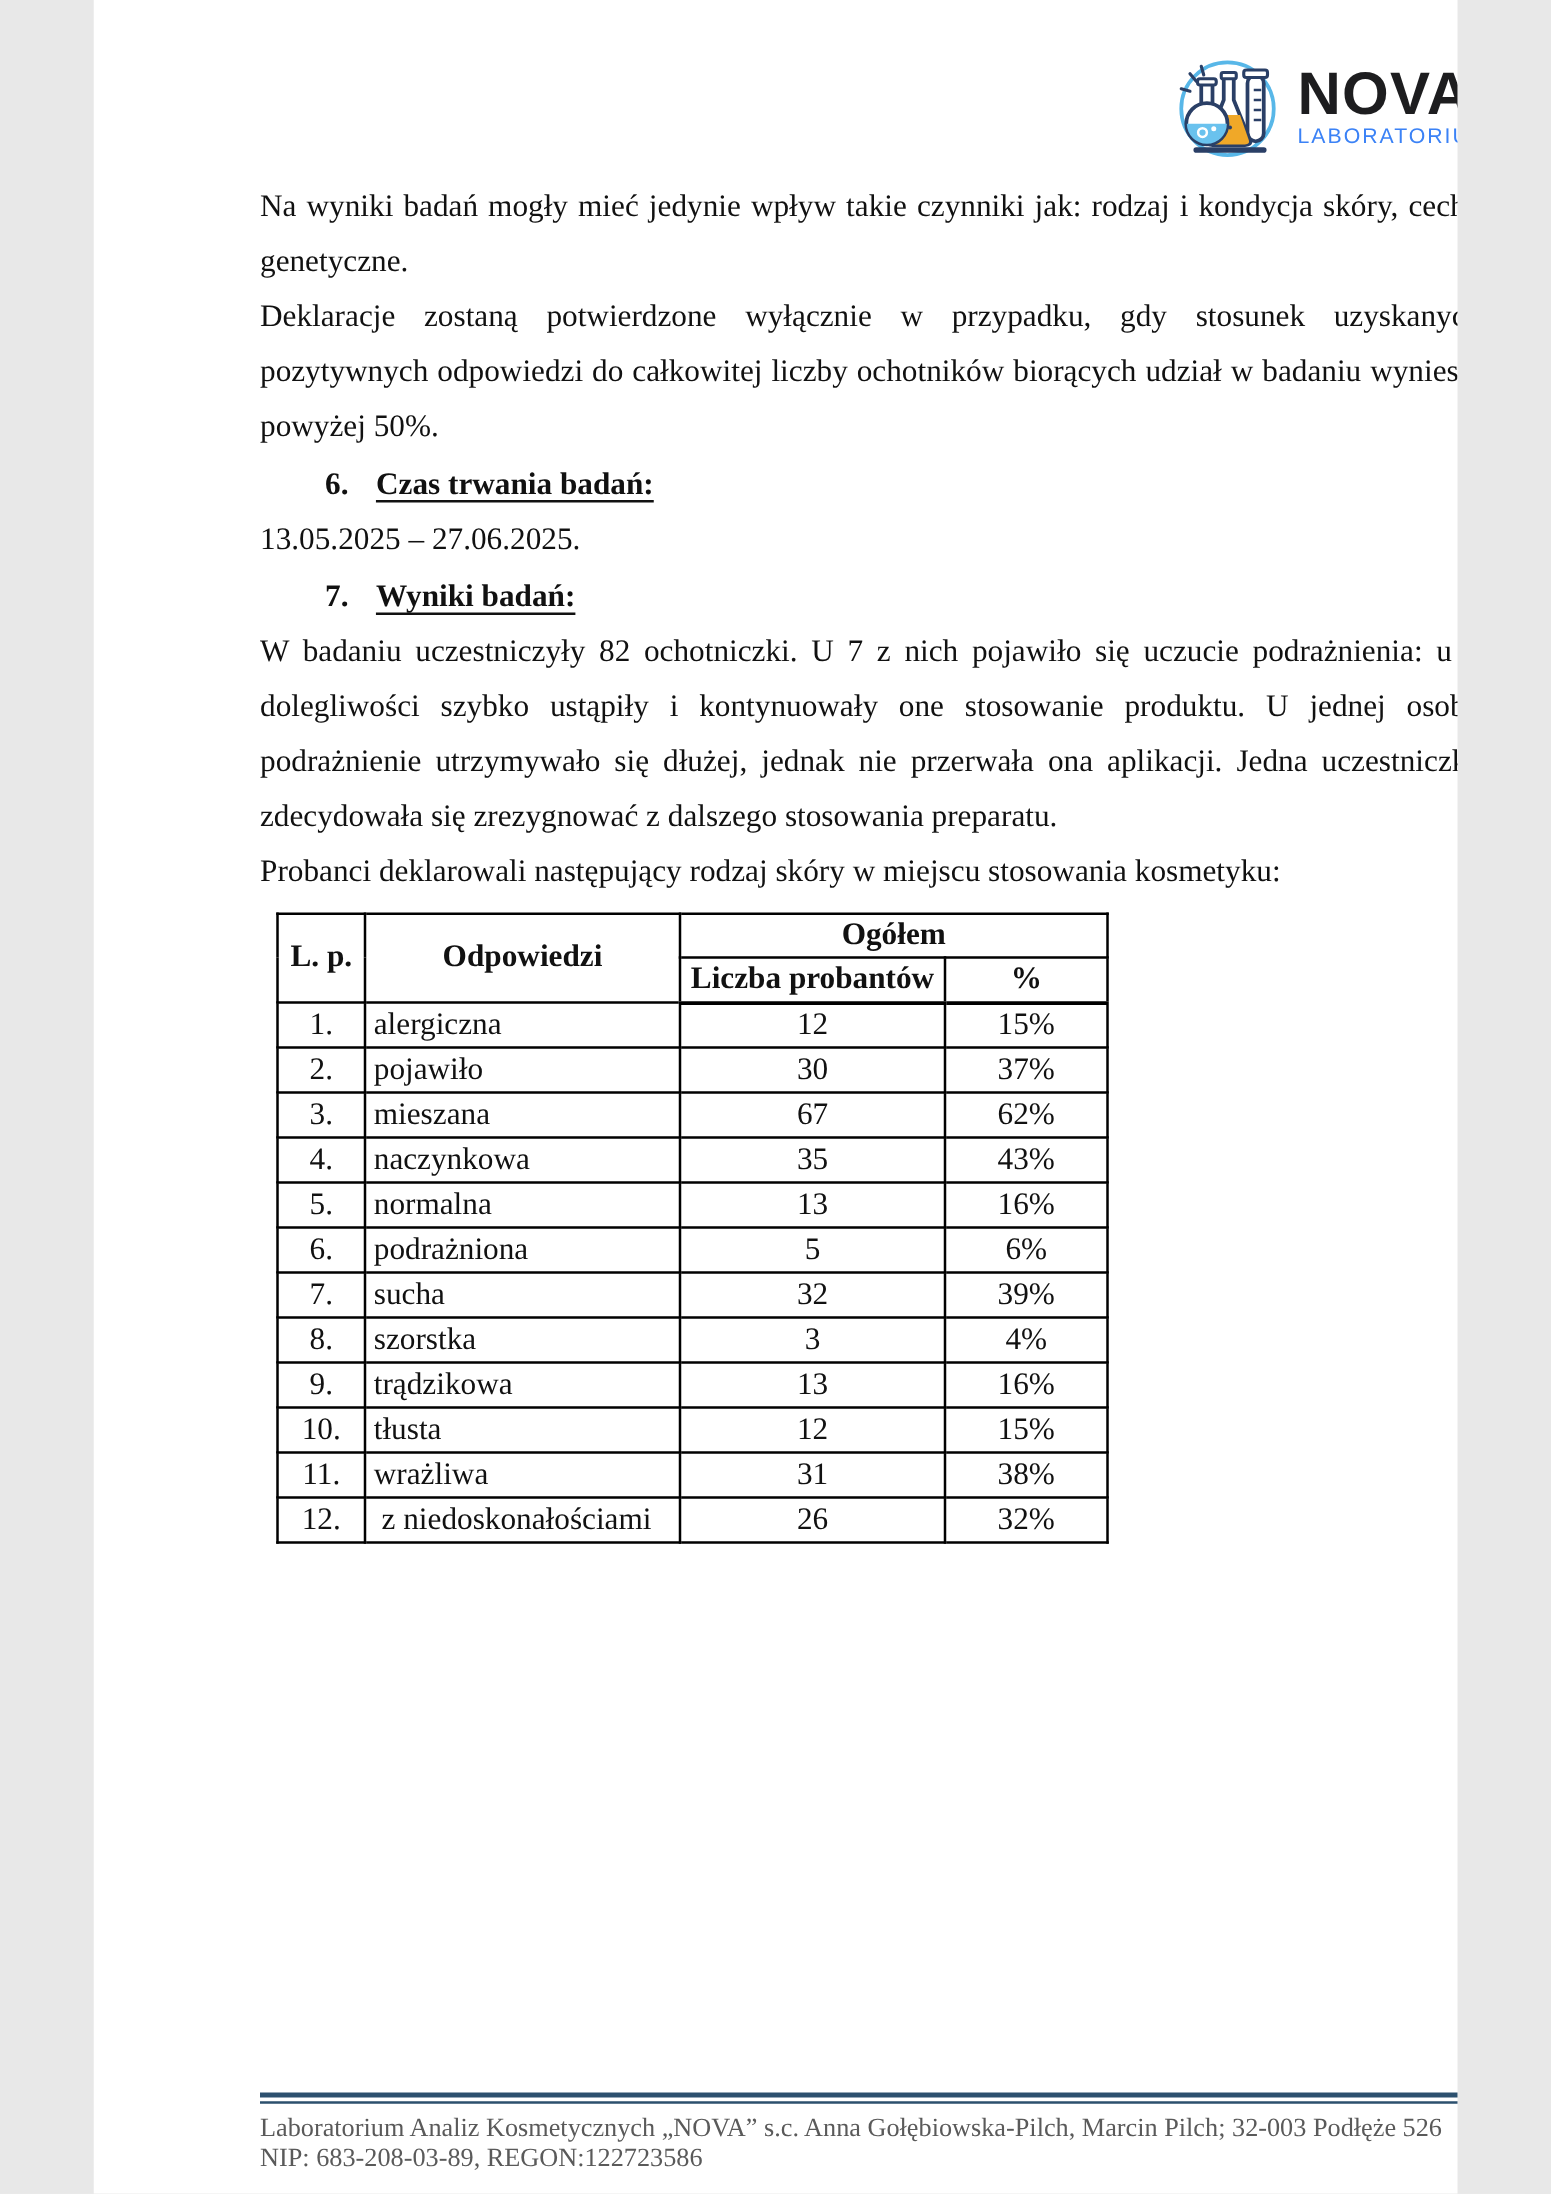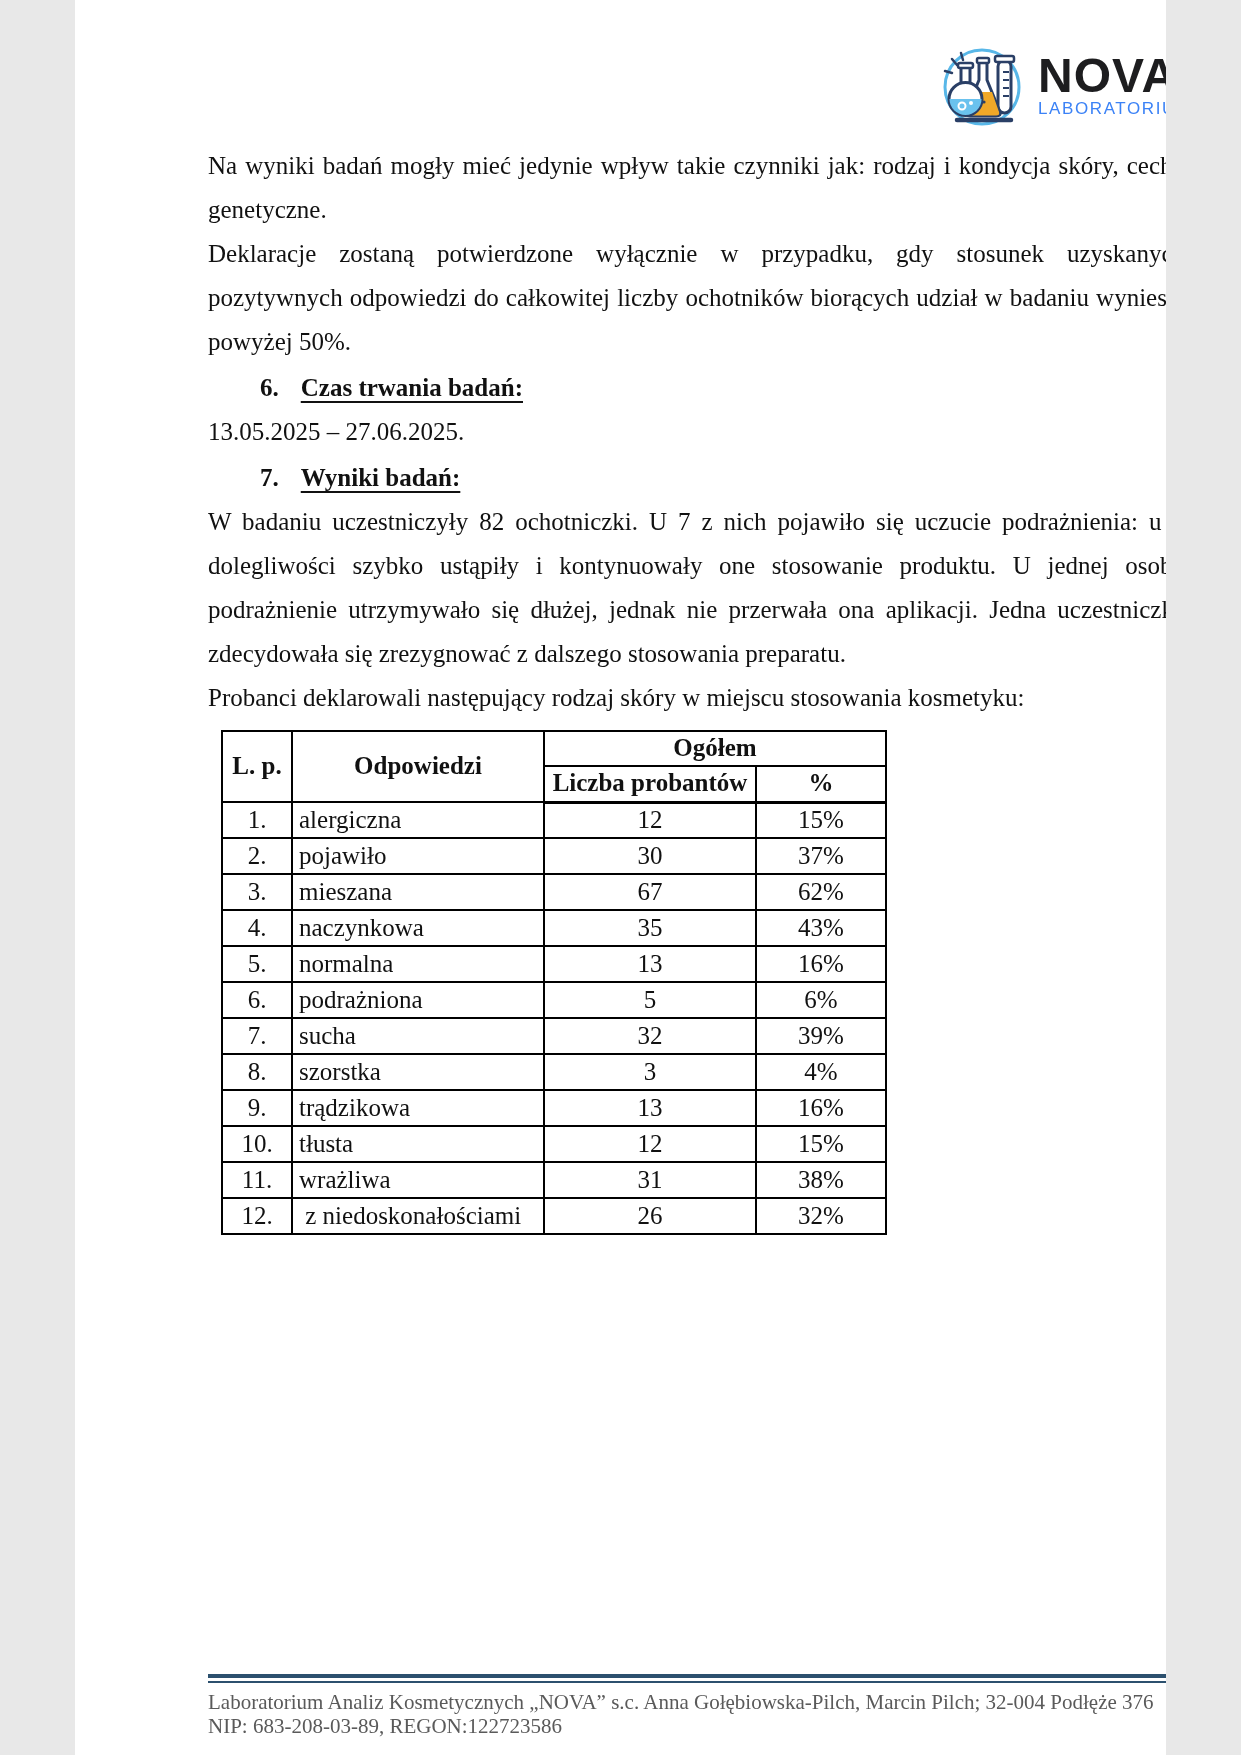--- a/index.html
+++ b/index.html
@@ -227,20 +227,20 @@
             <td class="l">&nbsp;z niedoskonałościami</td>
             <td class="c">26</td>
             <td class="c">32%</td>
           </tr>
       </tbody>
     </table>
   </div>
 
   <div class="footer">
     <div class="rule"></div>
-    <div>Laboratorium Analiz Kosmetycznych „NOVA” s.c. Anna Gołębiowska-Pilch, Marcin Pilch; 32-004 Podłęże 376</div>
+    <div>Laboratorium Analiz Kosmetycznych „NOVA” s.c. Anna Gołębiowska-Pilch, Marcin Pilch; 32-003 Podłęże 526</div>
     <div class="f2">
       <span>NIP: 683-208-03-89, REGON:122723586</span>
       <span class="pagenum">3</span>
     </div>
   </div>
 
 </div>
 
 </body></html>

